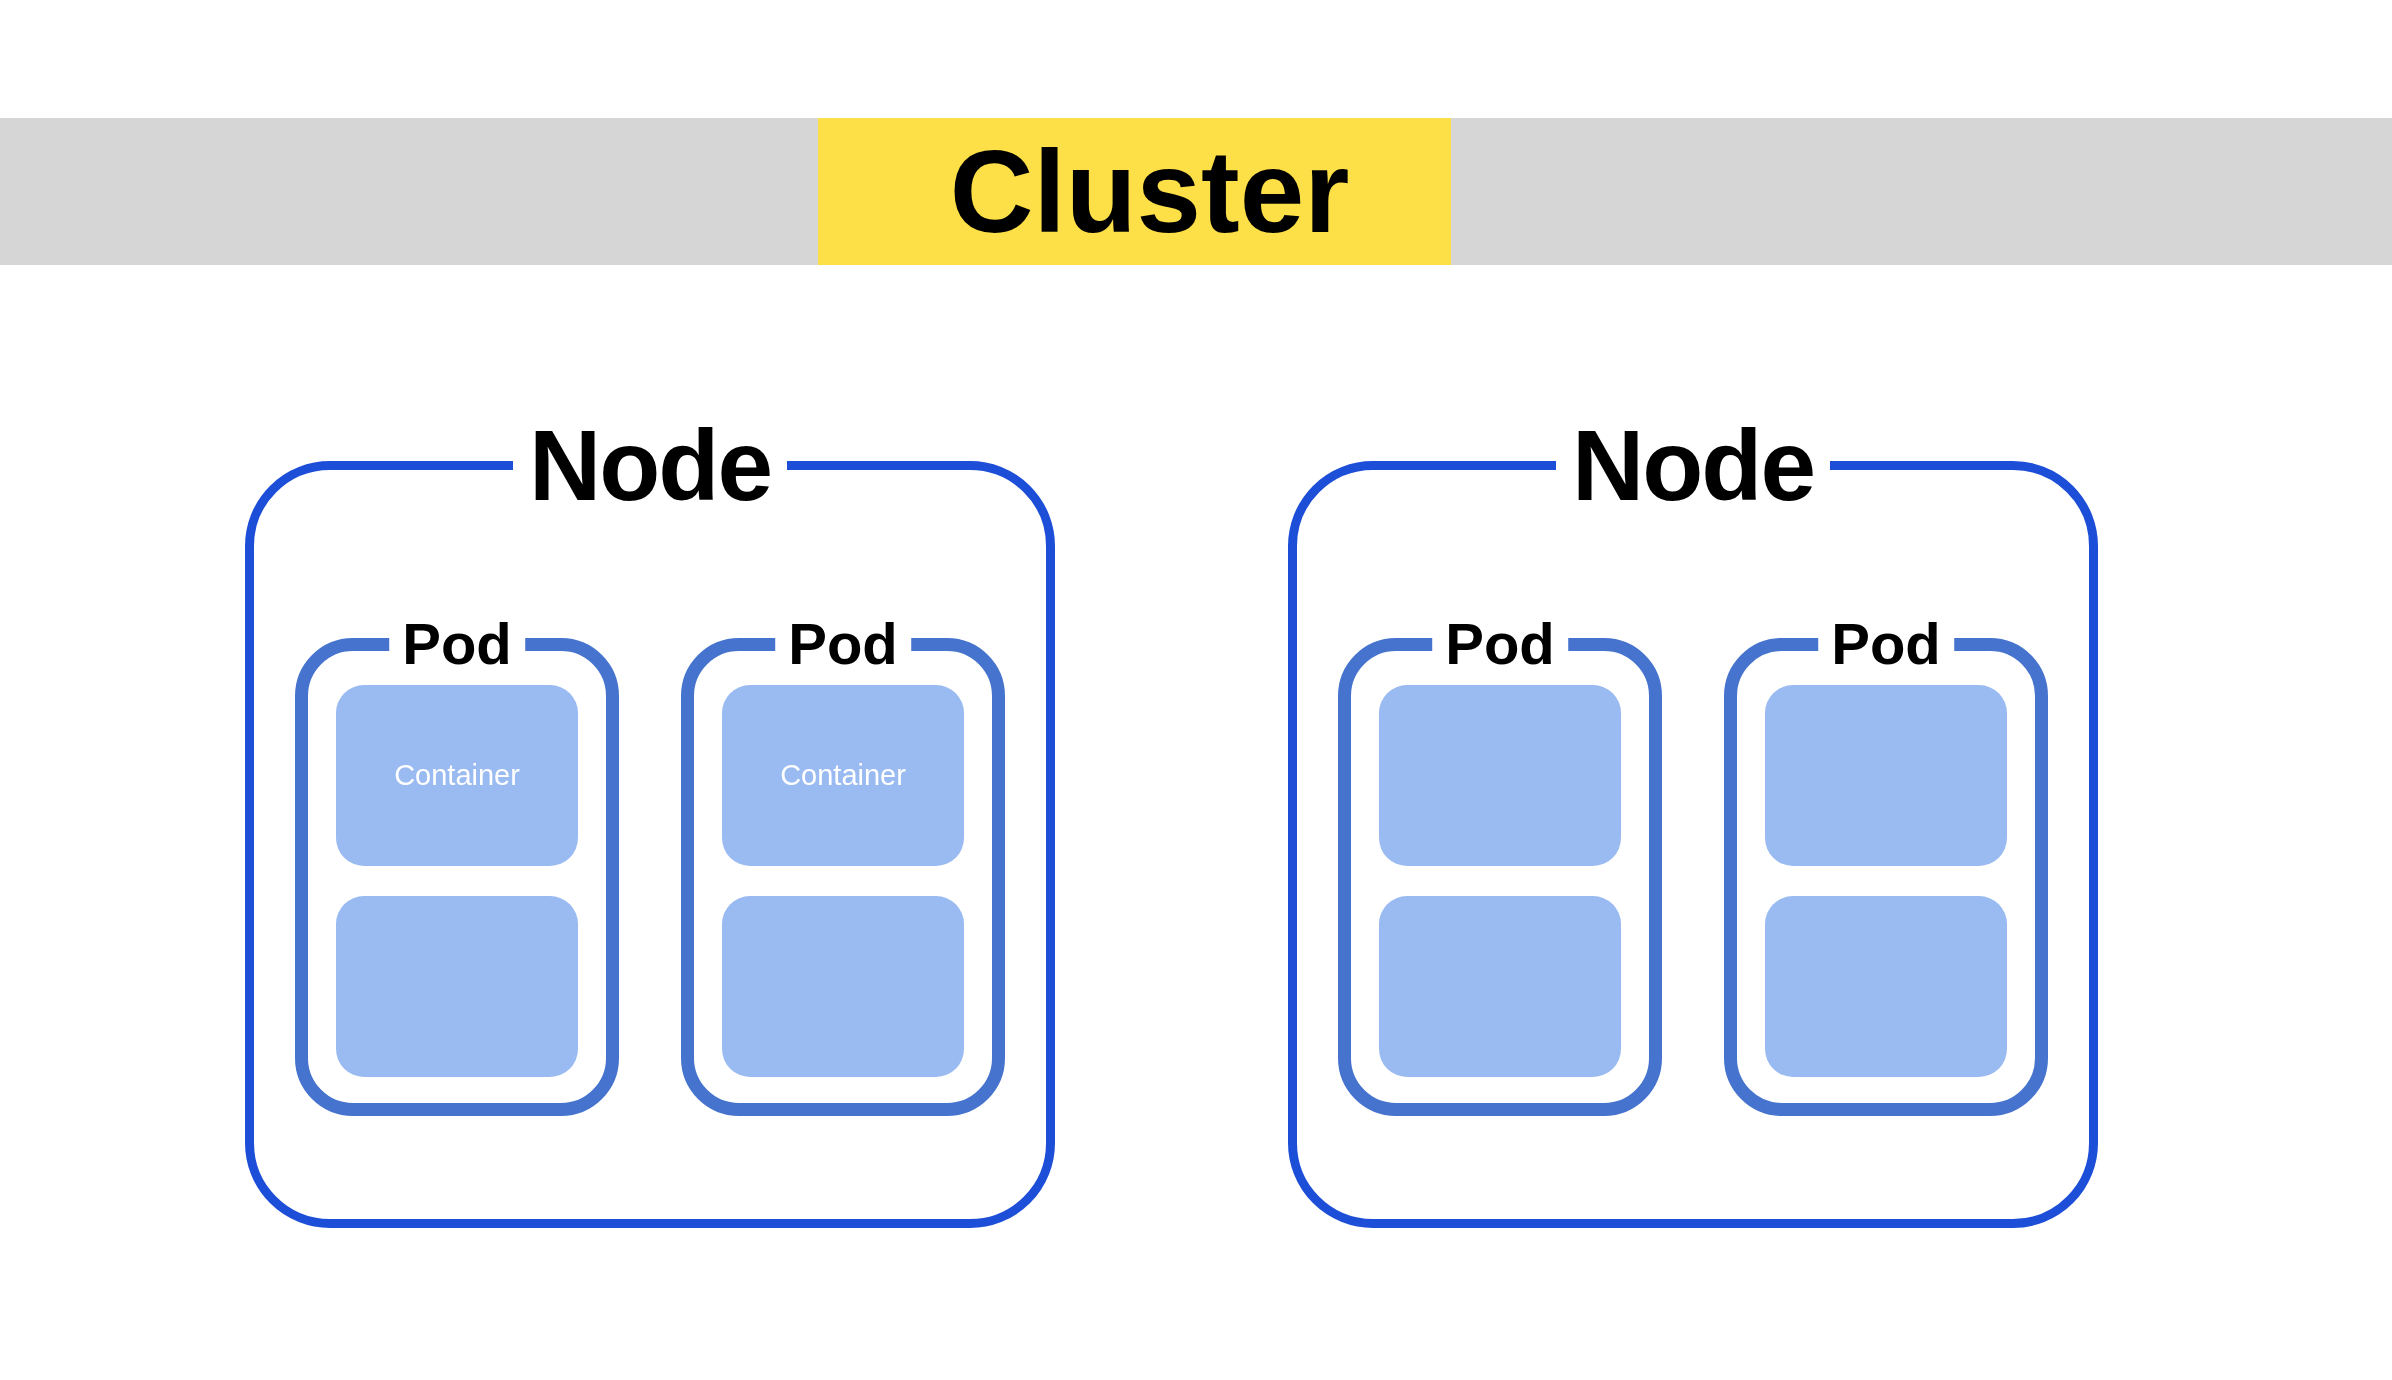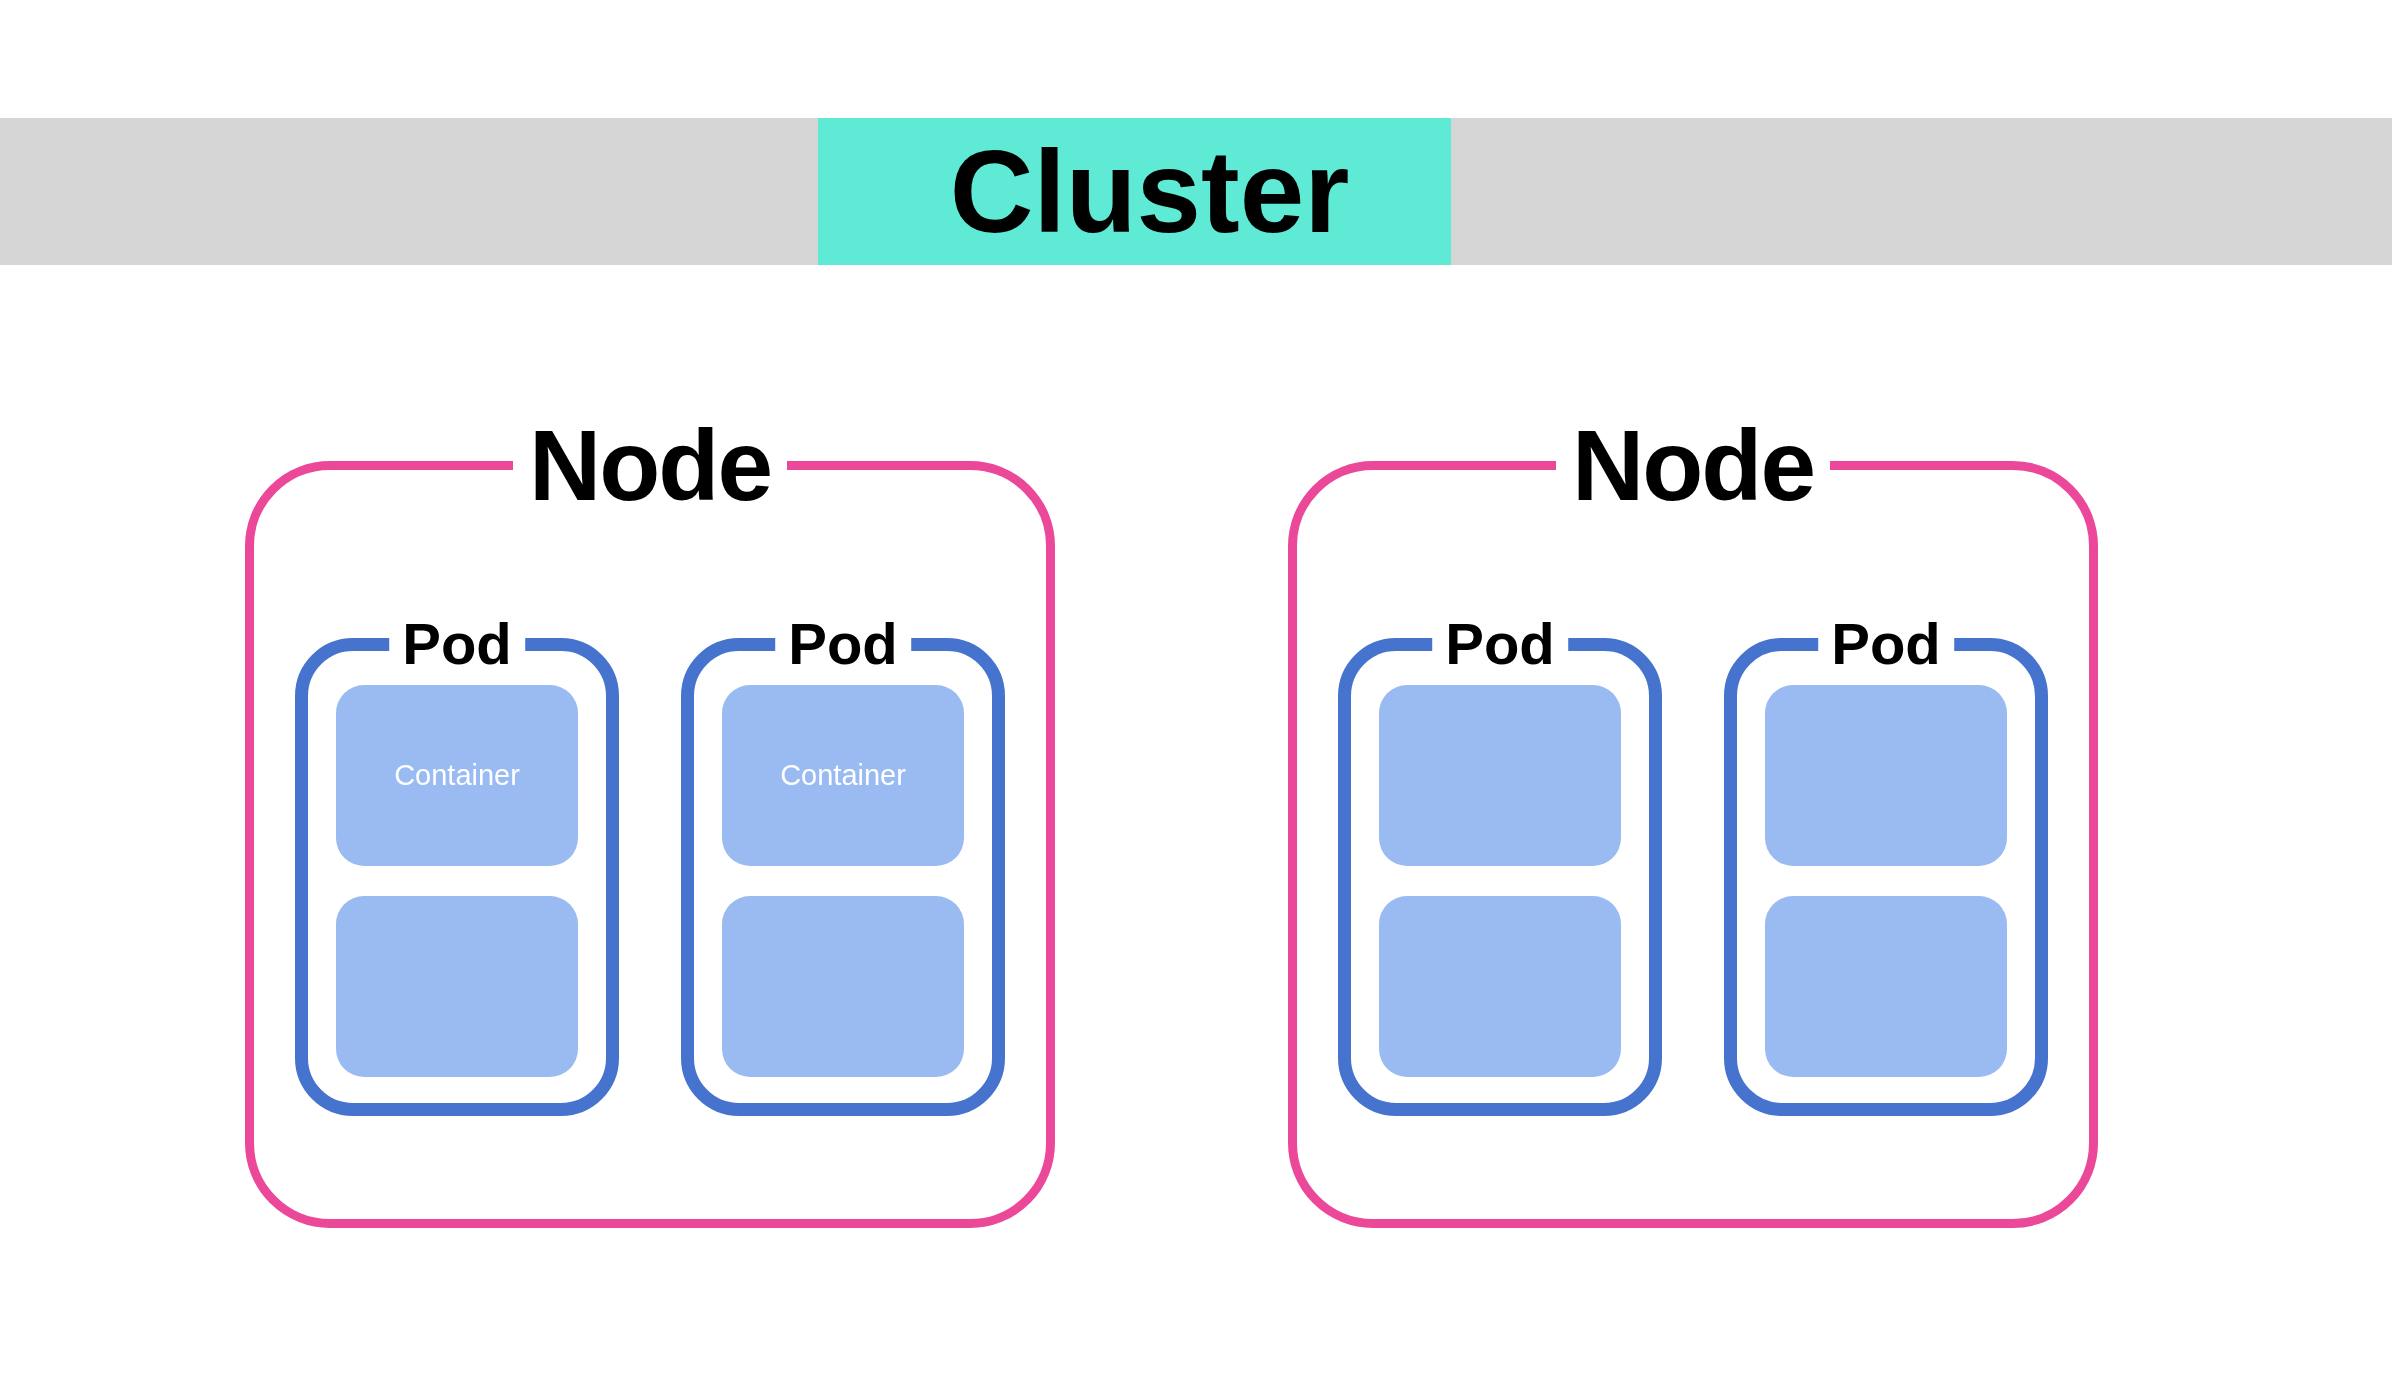--- a/index.html
+++ b/index.html
@@ -21,41 +21,41 @@
     width: 100%;
     height: 147px;
     background: #d6d6d6;
   }
   .cluster-gap {
     position: absolute;
     left: 818px;
     top: 0;
     width: 633px;
     height: 100%;
-    background: #5eead4;
+    background: #fde047;
     display: flex;
     align-items: center;
     justify-content: center;
   }
   .cluster-title {
     font-size: 116px;
     font-weight: bold;
     color: #000000;
     line-height: 1;
     white-space: nowrap;
     padding-left: 30px; 
   }
 
   
   .node {
     position: absolute;
     top: 461px;
     width: 810px;
     height: 767px;
-    border: 9px solid #ec4899;
+    border: 9px solid #1d4ed8;
     border-radius: 85px;
     background: transparent;
   }
   .node--left  { left: 245px; }
   .node--right { left: 1288px; }
 
   .node-label {
     position: absolute;
     top: -5px;
     left: 50%;

